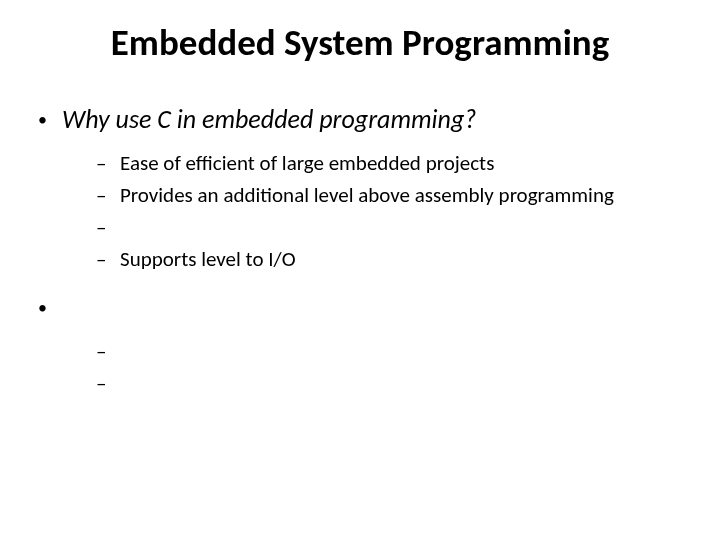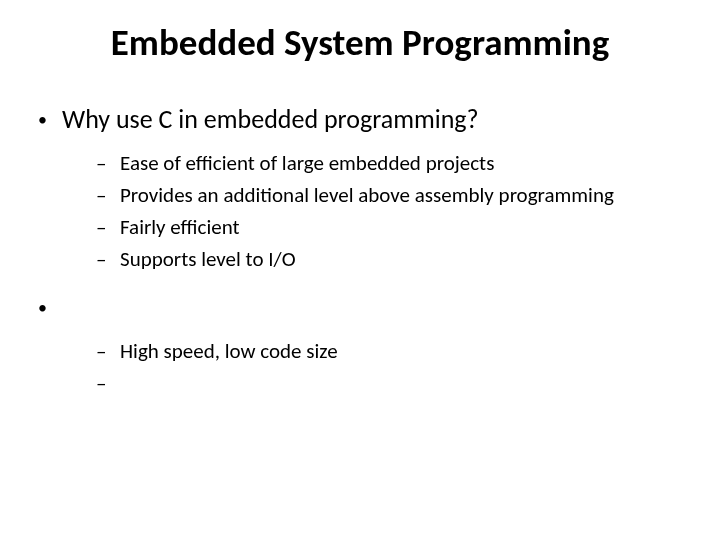--- a/index.html
+++ b/index.html
@@ -33,20 +33,21 @@
       margin-bottom: 12px;
     }
     .bullet-l1 .marker {
       width: 24px;
       flex-shrink: 0;
       font-size: 18px;
       line-height: 34px;
     }
     .bullet-l1 .text {
       line-height: 32px;
+      font-style: italic;
     }
     .sub-list {
       margin-left: 58px;
       margin-bottom: 18px;
     }
     .bullet-l2 {
       display: flex;
       align-items: flex-start;
       font-size: 21px;
       margin-bottom: 4px;
@@ -75,34 +76,32 @@
     <div class="bullet-l2">
       <span class="marker">–</span>
       <span class="text">Ease of efficient of large embedded projects</span>
     </div>
     <div class="bullet-l2">
       <span class="marker">–</span>
       <span class="text">Provides an additional level above assembly programming</span>
     </div>
     <div class="bullet-l2">
       <span class="marker">–</span>
-      <span class="text">Fairly efficient</span>
     </div>
     <div class="bullet-l2">
       <span class="marker">–</span>
       <span class="text">Supports level to I/O</span>
     </div>
   </div>
 
   <div class="bullet-l1">
     <span class="marker">•</span>
   </div>
   <div class="sub-list">
     <div class="bullet-l2">
       <span class="marker">–</span>
-      <span class="text">High speed, low code size</span>
     </div>
     <div class="bullet-l2">
       <span class="marker">–</span>
     </div>
   </div>
 
 </div>
 
 </body></html>

